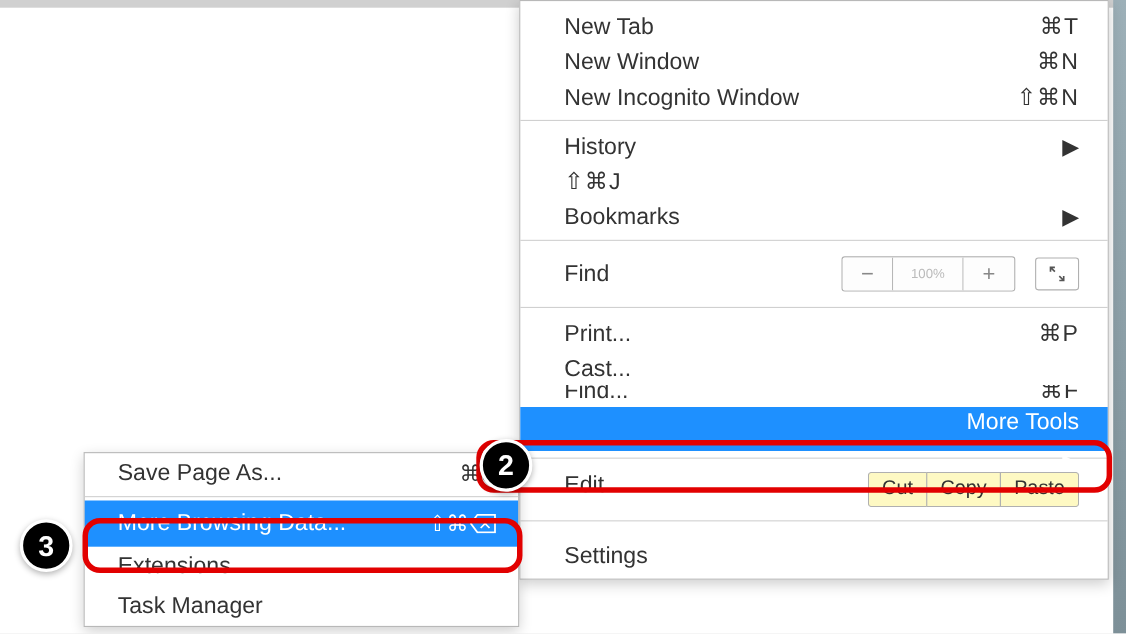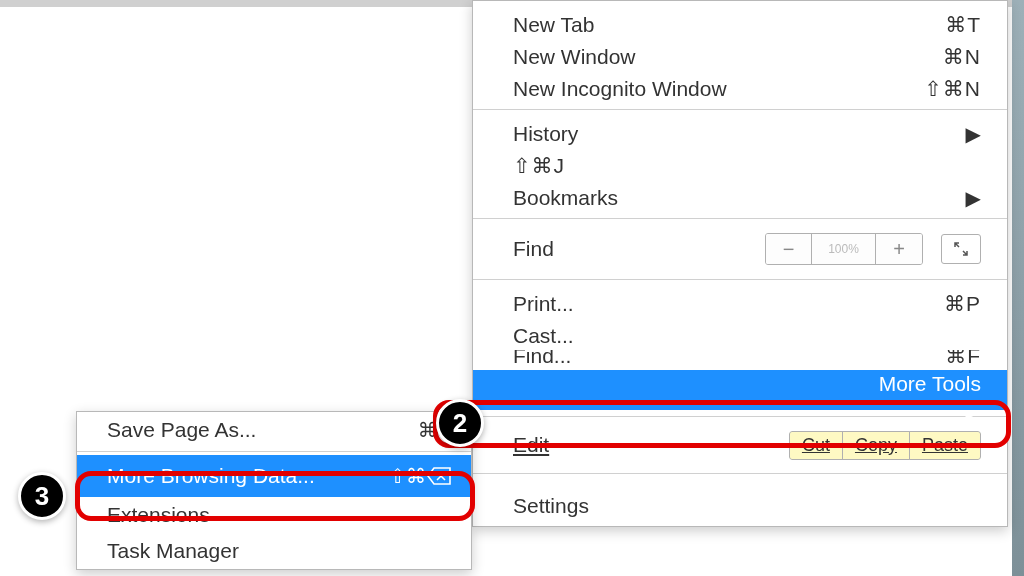--- a/index.html
+++ b/index.html
@@ -93,24 +93,22 @@
     border: 1px solid #b0b0b0;
     border-radius: 3px;
     display: flex;
     align-items: center;
     justify-content: center;
     font-size: 15px;
     color: #555;
   }
   .edit-row {
     display: flex;
-    align-items: center;
     padding: 6px 26px 6px 40px;
     height: 44px;
-    text-decoration: underline;
   }
   .edit-row .label { flex: 1; }
   .edit-btns {
     display: flex;
     border-radius: 3px;
     overflow: hidden;
   }
   .edit-btns > div {
     padding: 3px 12px;
     border: 1px solid #b0b0b0;

